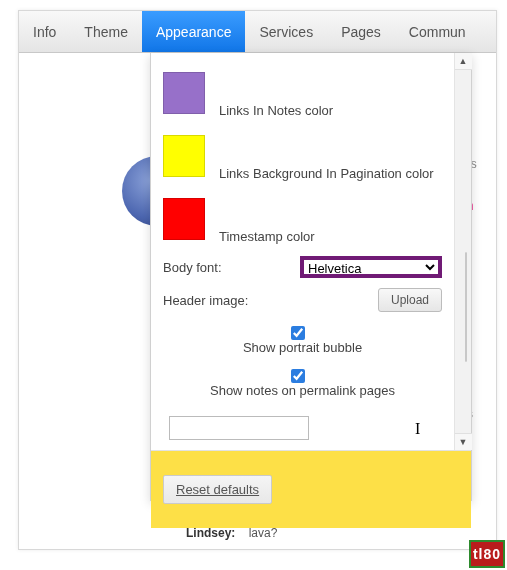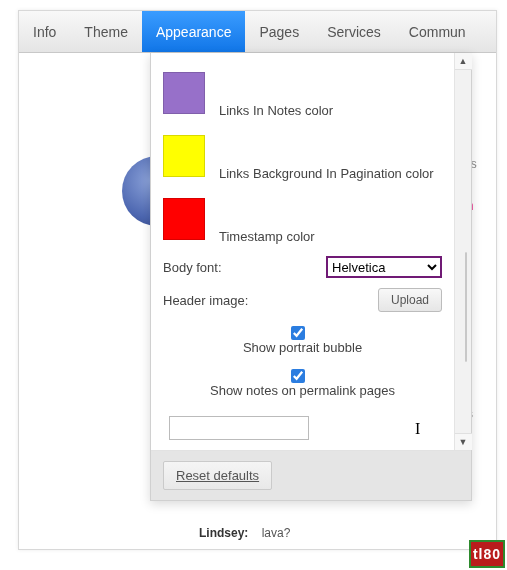--- a/index.html
+++ b/index.html
@@ -102,24 +102,24 @@
       align-items: center;
       margin-top: 10px;
       margin-bottom: 6px;
       justify-content: space-between;
     }
     .setting-row label, .setting-row span.lbl {
       color: #444;
       margin-right: 8px;
     }
     select.body-font {
-      width: 116px;
+      width: 142px;
       height: 22px;
       font-size: 13px;
-      border: 2px solid #701a75;
+      border: 4px solid #701a75;
       background: #fff;
     }
     .upload-btn {
       padding: 4px 12px;
       background: linear-gradient(#f8f8f8, #e6e6e6);
       border: 1px solid #bcbcbc;
       border-radius: 3px;
       color: #555;
       font-size: 12px;
       cursor: pointer;
@@ -149,22 +149,22 @@
     }
     .text-cursor {
       position: absolute;
       font-family: serif;
       font-size: 16px;
       color: #000;
       pointer-events: none;
     }
     .panel-footer {
       border-top: 1px solid #e2e2e2;
-      padding: 10px 12px;
-      background: #e5e5e5;
+      padding: 24px 12px;
+      background: #fde047;
     }
     .reset-btn {
       background: linear-gradient(#f5f5f5, #e8e8e8);
       border: 1px solid #cacaca;
       border-radius: 2px;
       padding: 6px 12px;
       color: #555;
       text-decoration: underline;
       font-size: 13px;
       cursor: pointer;
@@ -183,21 +183,21 @@
       width: 24px;
       color: #888;
       font-size: 12px;
       line-height: 26px;
       letter-spacing: 1px;
     }
     .bg-right span { display: block; text-align: left; margin-bottom: 16px; }
     .bg-right .pink { color: #f050a0; }
     .bottom-strip {
       position: absolute;
-      left: 180px; bottom: 9px;
+      left: 167px; bottom: 9px;
       font-size: 12px;
       color: #555;
     }
     .bottom-strip .name { font-weight: bold; color: #333; margin-right: 10px; }
     .logo {
       position: absolute;
       right: 2px; bottom: 2px;
       width: 36px; height: 28px;
       background: #b91c1c;
       border: 2px solid #2d8a2d;
@@ -219,22 +219,22 @@
     <span>iss</span>
     <span class="pink">ch</span>
     <span>g</span>
     <span style="margin-top:140px">ks</span>
   </div>
 
   <div class="tabbar">
     <div class="tab">Info</div>
     <div class="tab">Theme</div>
     <div class="tab active">Appearance</div>
+    <div class="tab">Services</div>
     <div class="tab">Pages</div>
-    <div class="tab">Services</div>
     <div class="tab">Commun</div>
   </div>
 
   <div class="panel">
     <div class="panel-scroll">
       <div class="panel-content">
 
         <div class="color-row">
           <div class="swatch" style="background:#9770c9"></div>
           <div class="color-label">Links In Notes color</div>

